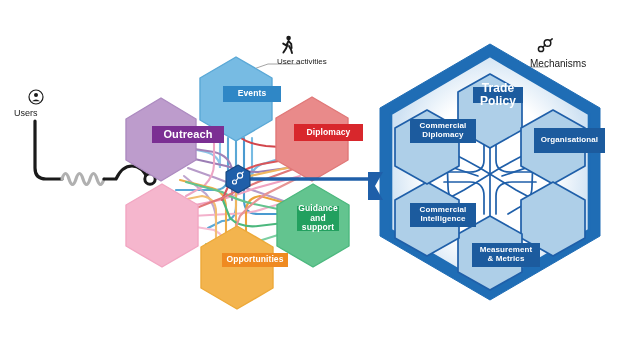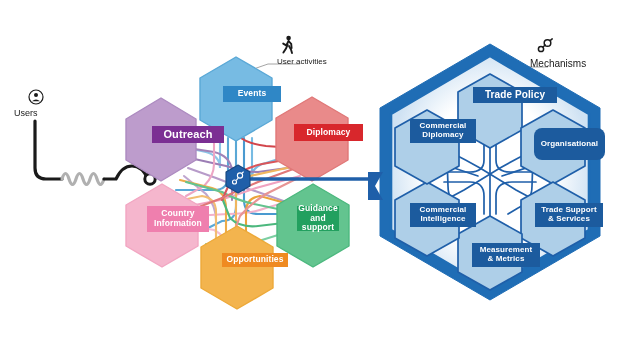--- a/index.html
+++ b/index.html
@@ -207,31 +207,27 @@
 
   <div class="hexlabel" style="left:207px; top:86px; width:58px; height:16px; background:#2f87c6; font-size:8.5px;">Events</div>
 
   <div class="hexlabel" style="left:278px; top:124px; width:69px; height:17px; background:#d8272c; font-size:8.5px;">Diplomacy</div>
 
   <div class="hexlabel" style="left:281px; top:206px; width:42px; height:25px; background:#22a05f; font-size:8.5px;">Guidance
 and support</div>
 
   <div class="hexlabel" style="left:206px; top:253px; width:66px; height:14px; background:#ef8a21; font-size:8.5px;">Opportunities</div>
 
-  <div class="hexlabel" style="left:131px; top:206px; width:62px; height:26px; background:#ef7fae; font-size:8.5px;">Country
-Information</div>
 
   <div class="hexlabel" style="left:136px; top:126px; width:72px; height:17px; background:#7b2f93; font-size:11px;">Outreach</div>
 
-  <div class="hexlabel" style="left:457px; top:87px; width:84px; height:16px; background:#1c5b9e; font-size:10px;">Trade Policy</div>
-
-  <div class="hexlabel" style="left:518px; top:128px; width:71px; height:32px; background:#1c5b9e; font-size:8px;border-radius:8px;">Organisational</div>
-
-  <div class="hexlabel" style="left:519px; top:203px; width:68px; height:24px; background:#1c5b9e; font-size:8px;">Trade Support
-&amp; Services</div>
+  <div class="hexlabel" style="left:457px; top:87px; width:50px; height:16px; background:#1c5b9e; font-size:12px;">Trade Policy</div>
+
+  <div class="hexlabel" style="left:518px; top:128px; width:71px; height:25px; background:#1c5b9e; font-size:8px;">Organisational</div>
+
 
   <div class="hexlabel" style="left:456px; top:243px; width:68px; height:24px; background:#1c5b9e; font-size:8px;">Measurement
 &amp; Metrics</div>
 
   <div class="hexlabel" style="left:394px; top:203px; width:66px; height:24px; background:#1c5b9e; font-size:8px;">Commercial
 Intelligence</div>
 
   <div class="hexlabel" style="left:394px; top:119px; width:66px; height:24px; background:#1c5b9e; font-size:8px;">Commercial
 Diplomacy</div>
 

